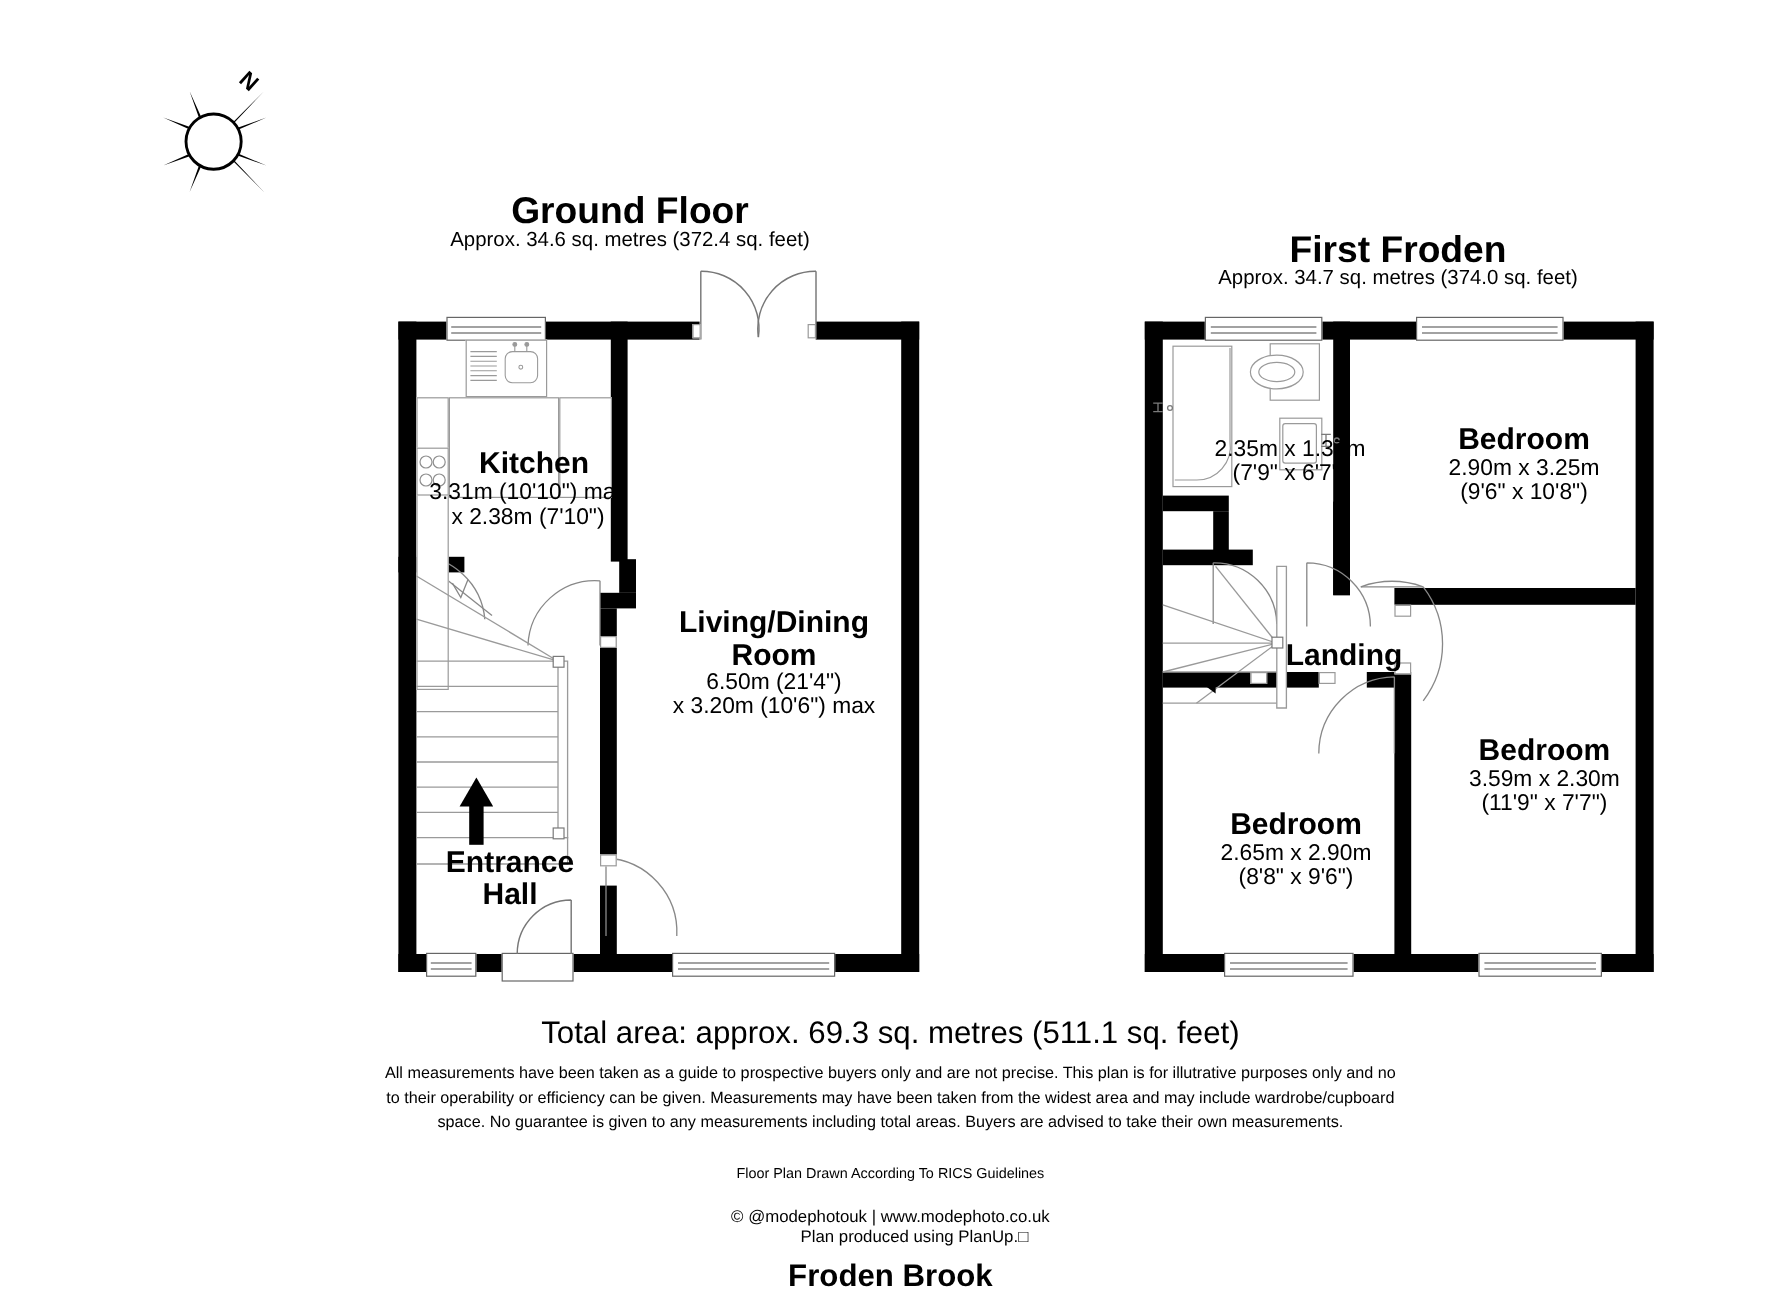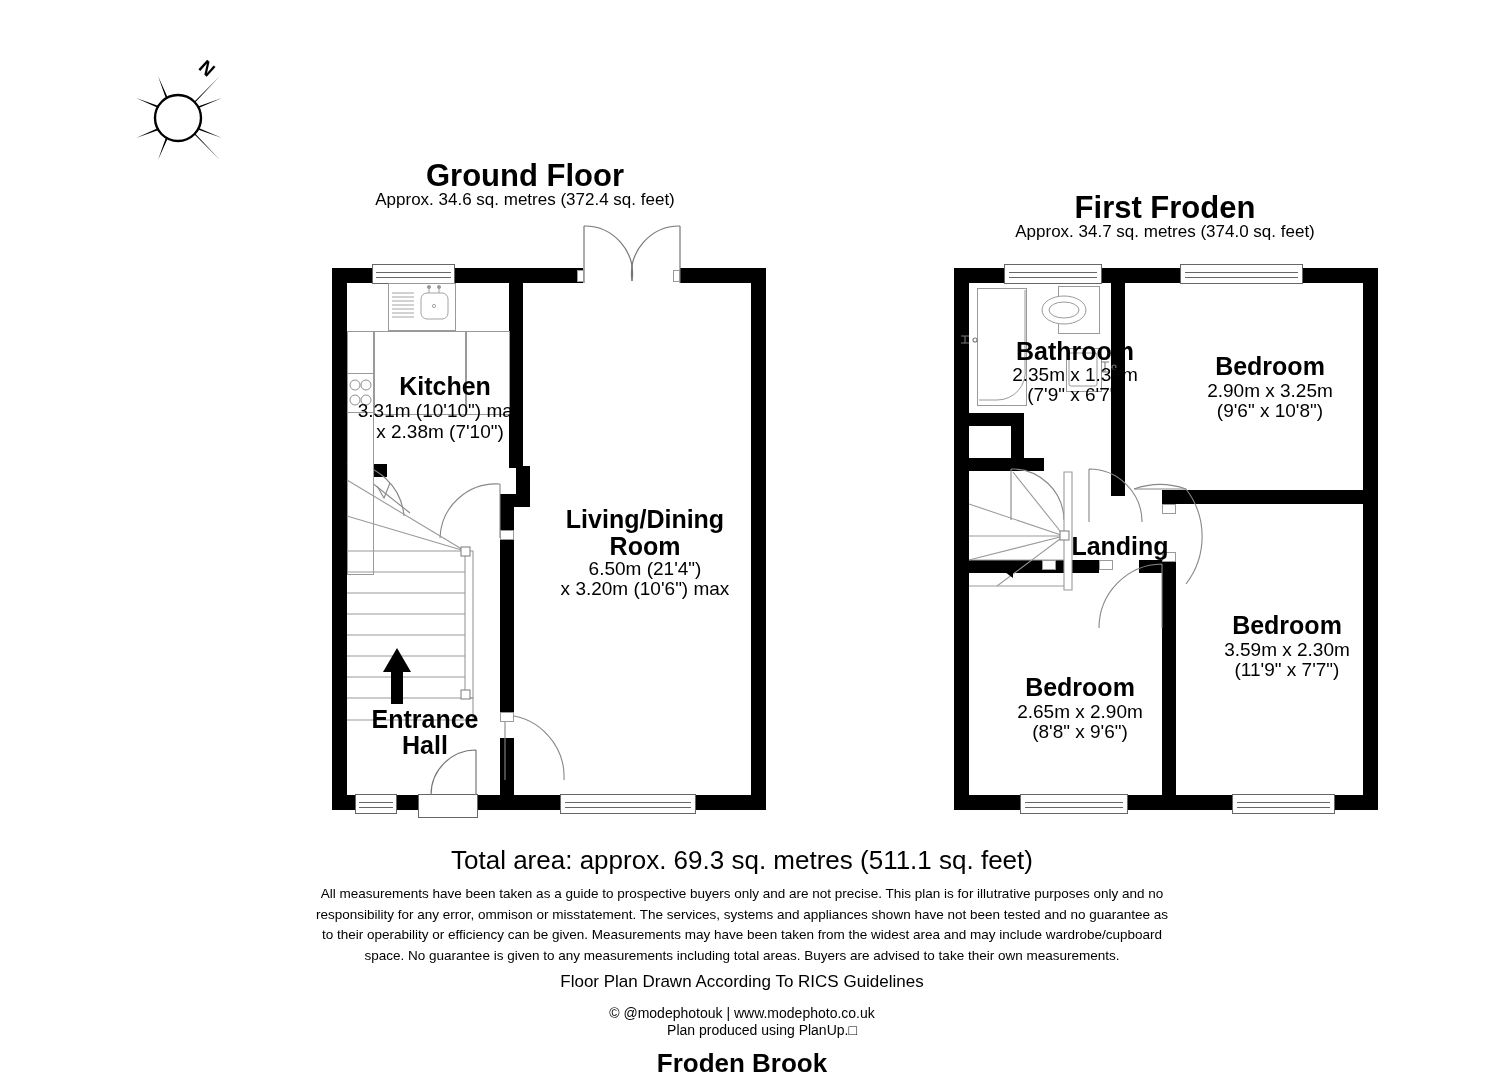--- a/index.html
+++ b/index.html
@@ -10,21 +10,21 @@
   .w{position:absolute;background:#000;}           
   .thin{position:absolute;border:1px solid #9a9a9a;box-sizing:border-box;background:#fff;}
   .thin2{position:absolute;border:1px solid #666;box-sizing:border-box;background:#fff;}
   .txt{position:absolute;text-align:center;white-space:nowrap;line-height:1.16;}
   .ttl{font-size:31px;font-weight:bold;}
   .sub{font-size:17px;font-weight:normal;}
   .rname{font-size:25px;font-weight:bold;}
   .rdim{font-size:19px;font-weight:normal;}
   .total{font-size:26px;}
   .disc{font-size:13.5px;line-height:1.52;text-align:center;}
-  .rics{font-size:17px;}
+  .rics{font-size:12px;}
   .cred{font-size:14px;line-height:1.35;}
   .brand{font-size:26px;font-weight:bold;}
   svg{display:block;overflow:visible;}
   .ct{position:absolute;}
 </style>
 </head>
 <body>
 
 <div class="stage">
 
@@ -303,21 +303,20 @@
 
           <path d="M95 4 L95 122 L103 122 L103 4 Z" fill="#fff"></path>
         </g>
         <rect x="91" y="63" width="9" height="9" fill="#fff" stroke="#7a7a7a" stroke-width="1"></rect>
 
         <path d="M44 98 L28 98 L44 110 Z" fill="#000"></path>
       </svg>
     </div>
   </div>
 
-  <div class="txt rname" style="left:935px;top:337px;width:280px;">Bathroom</div>
   <div class="txt rdim" style="left:925px;top:364px;width:300px;">2.35m x 1.37m</div>
   <div class="txt rdim" style="left:925px;top:384px;width:300px;">(7'9" x 6'7")</div>
 
   <div class="txt rname" style="left:1130px;top:352px;width:280px;">Bedroom</div>
   <div class="txt rdim" style="left:1120px;top:380px;width:300px;">2.90m x 3.25m</div>
   <div class="txt rdim" style="left:1120px;top:400px;width:300px;">(9'6" x 10'8")</div>
 
   <div class="txt rname" style="left:1000px;top:532px;width:240px;">Landing</div>
 
   <div class="txt rname" style="left:960px;top:673px;width:240px;">Bedroom</div>
@@ -325,21 +324,20 @@
   <div class="txt rdim" style="left:950px;top:721px;width:260px;">(8'8" x 9'6")</div>
 
   <div class="txt rname" style="left:1162px;top:611px;width:250px;">Bedroom</div>
   <div class="txt rdim" style="left:1152px;top:639px;width:270px;">3.59m x 2.30m</div>
   <div class="txt rdim" style="left:1152px;top:659px;width:270px;">(11'9" x 7'7")</div>
 
   <div class="txt total" style="left:242px;top:845px;width:1000px;">Total area: approx. 69.3 sq. metres (511.1 sq. feet)</div>
 
   <div class="abs" style="left:242px;top:884px;width:1000px;">
     <div class="disc">All measurements have been taken as a guide to prospective buyers only and are not precise. This plan is for illutrative purposes only and no</div>
-    <div class="disc">responsibility for any error, ommison or misstatement. The services, systems and appliances shown have not been tested and no guarantee as</div>
     <div class="disc">to their operability or efficiency can be given. Measurements may have been taken from the widest area and may include wardrobe/cupboard</div>
     <div class="disc">space. No guarantee is given to any measurements including total areas. Buyers are advised to take their own measurements.</div>
   </div>
 
   <div class="txt rics" style="left:442px;top:972px;width:600px;">Floor Plan Drawn According To RICS Guidelines</div>
 
   <div class="txt cred" style="left:442px;top:1004px;width:600px;">© @modephotouk | www.modephoto.co.uk</div>
   <div class="txt cred" style="left:462px;top:1021px;width:600px;">Plan produced using PlanUp.□</div>
 
   <div class="txt brand" style="left:442px;top:1048px;width:600px;">Froden Brook</div>

